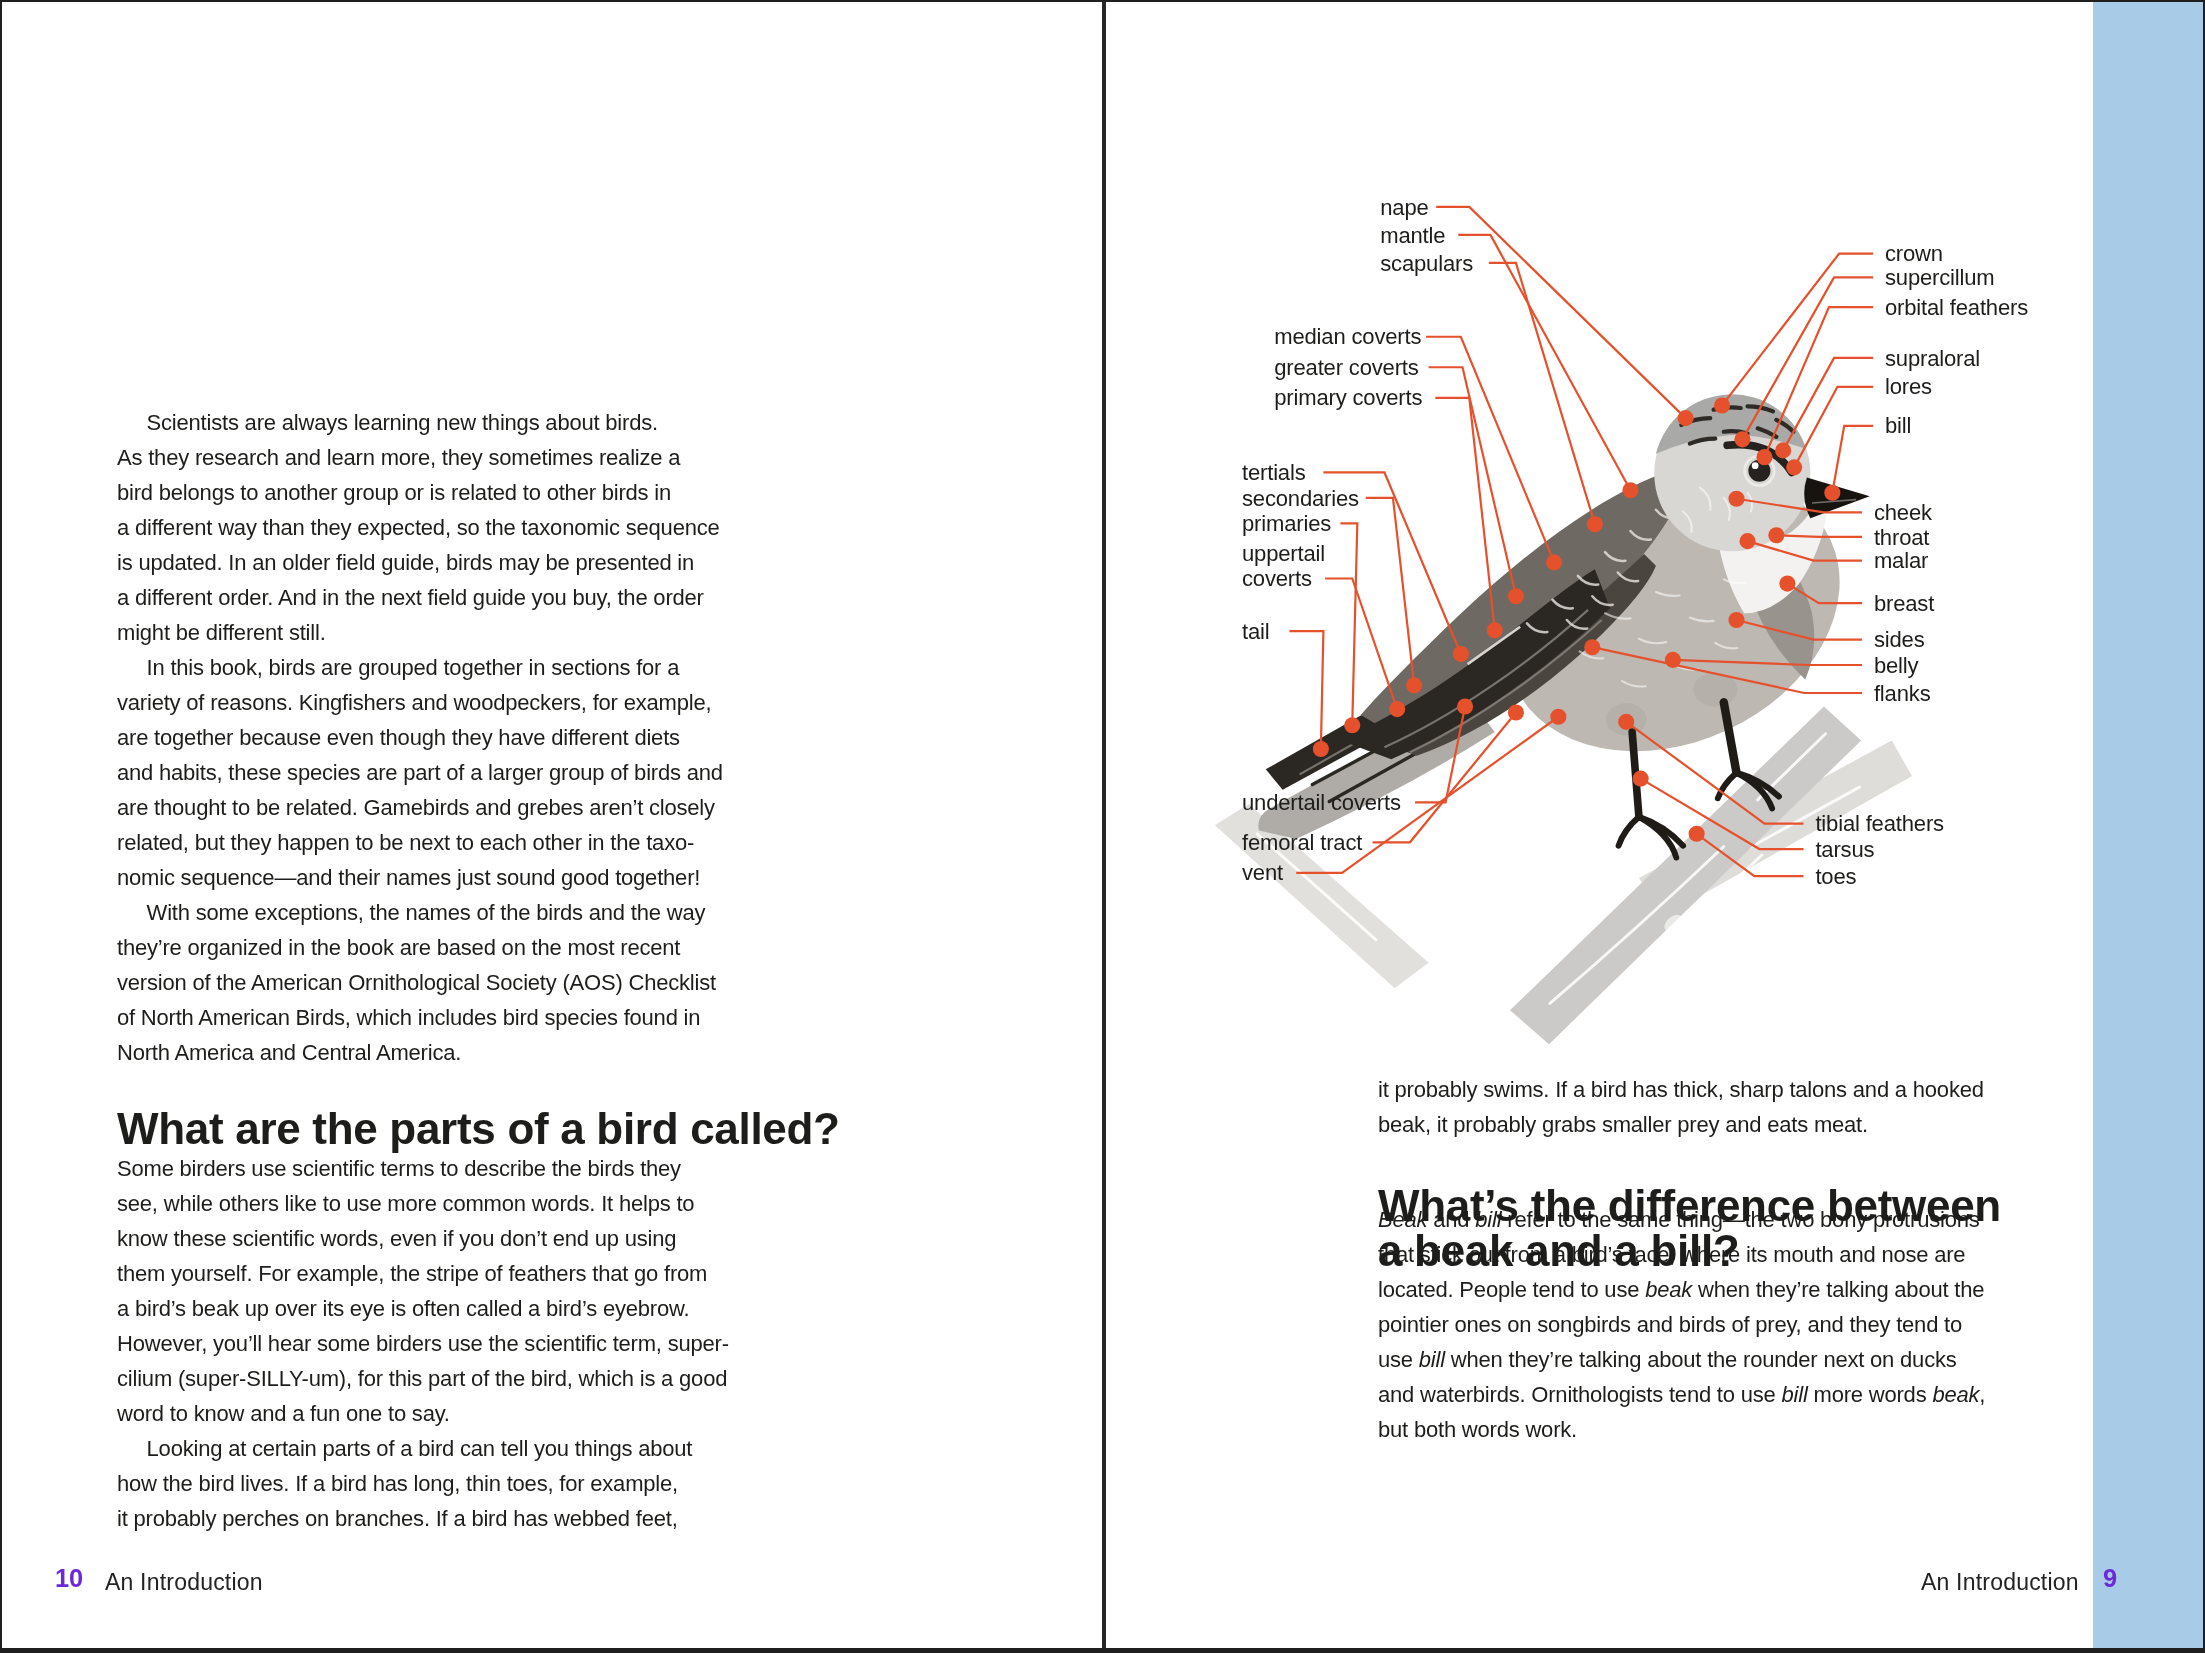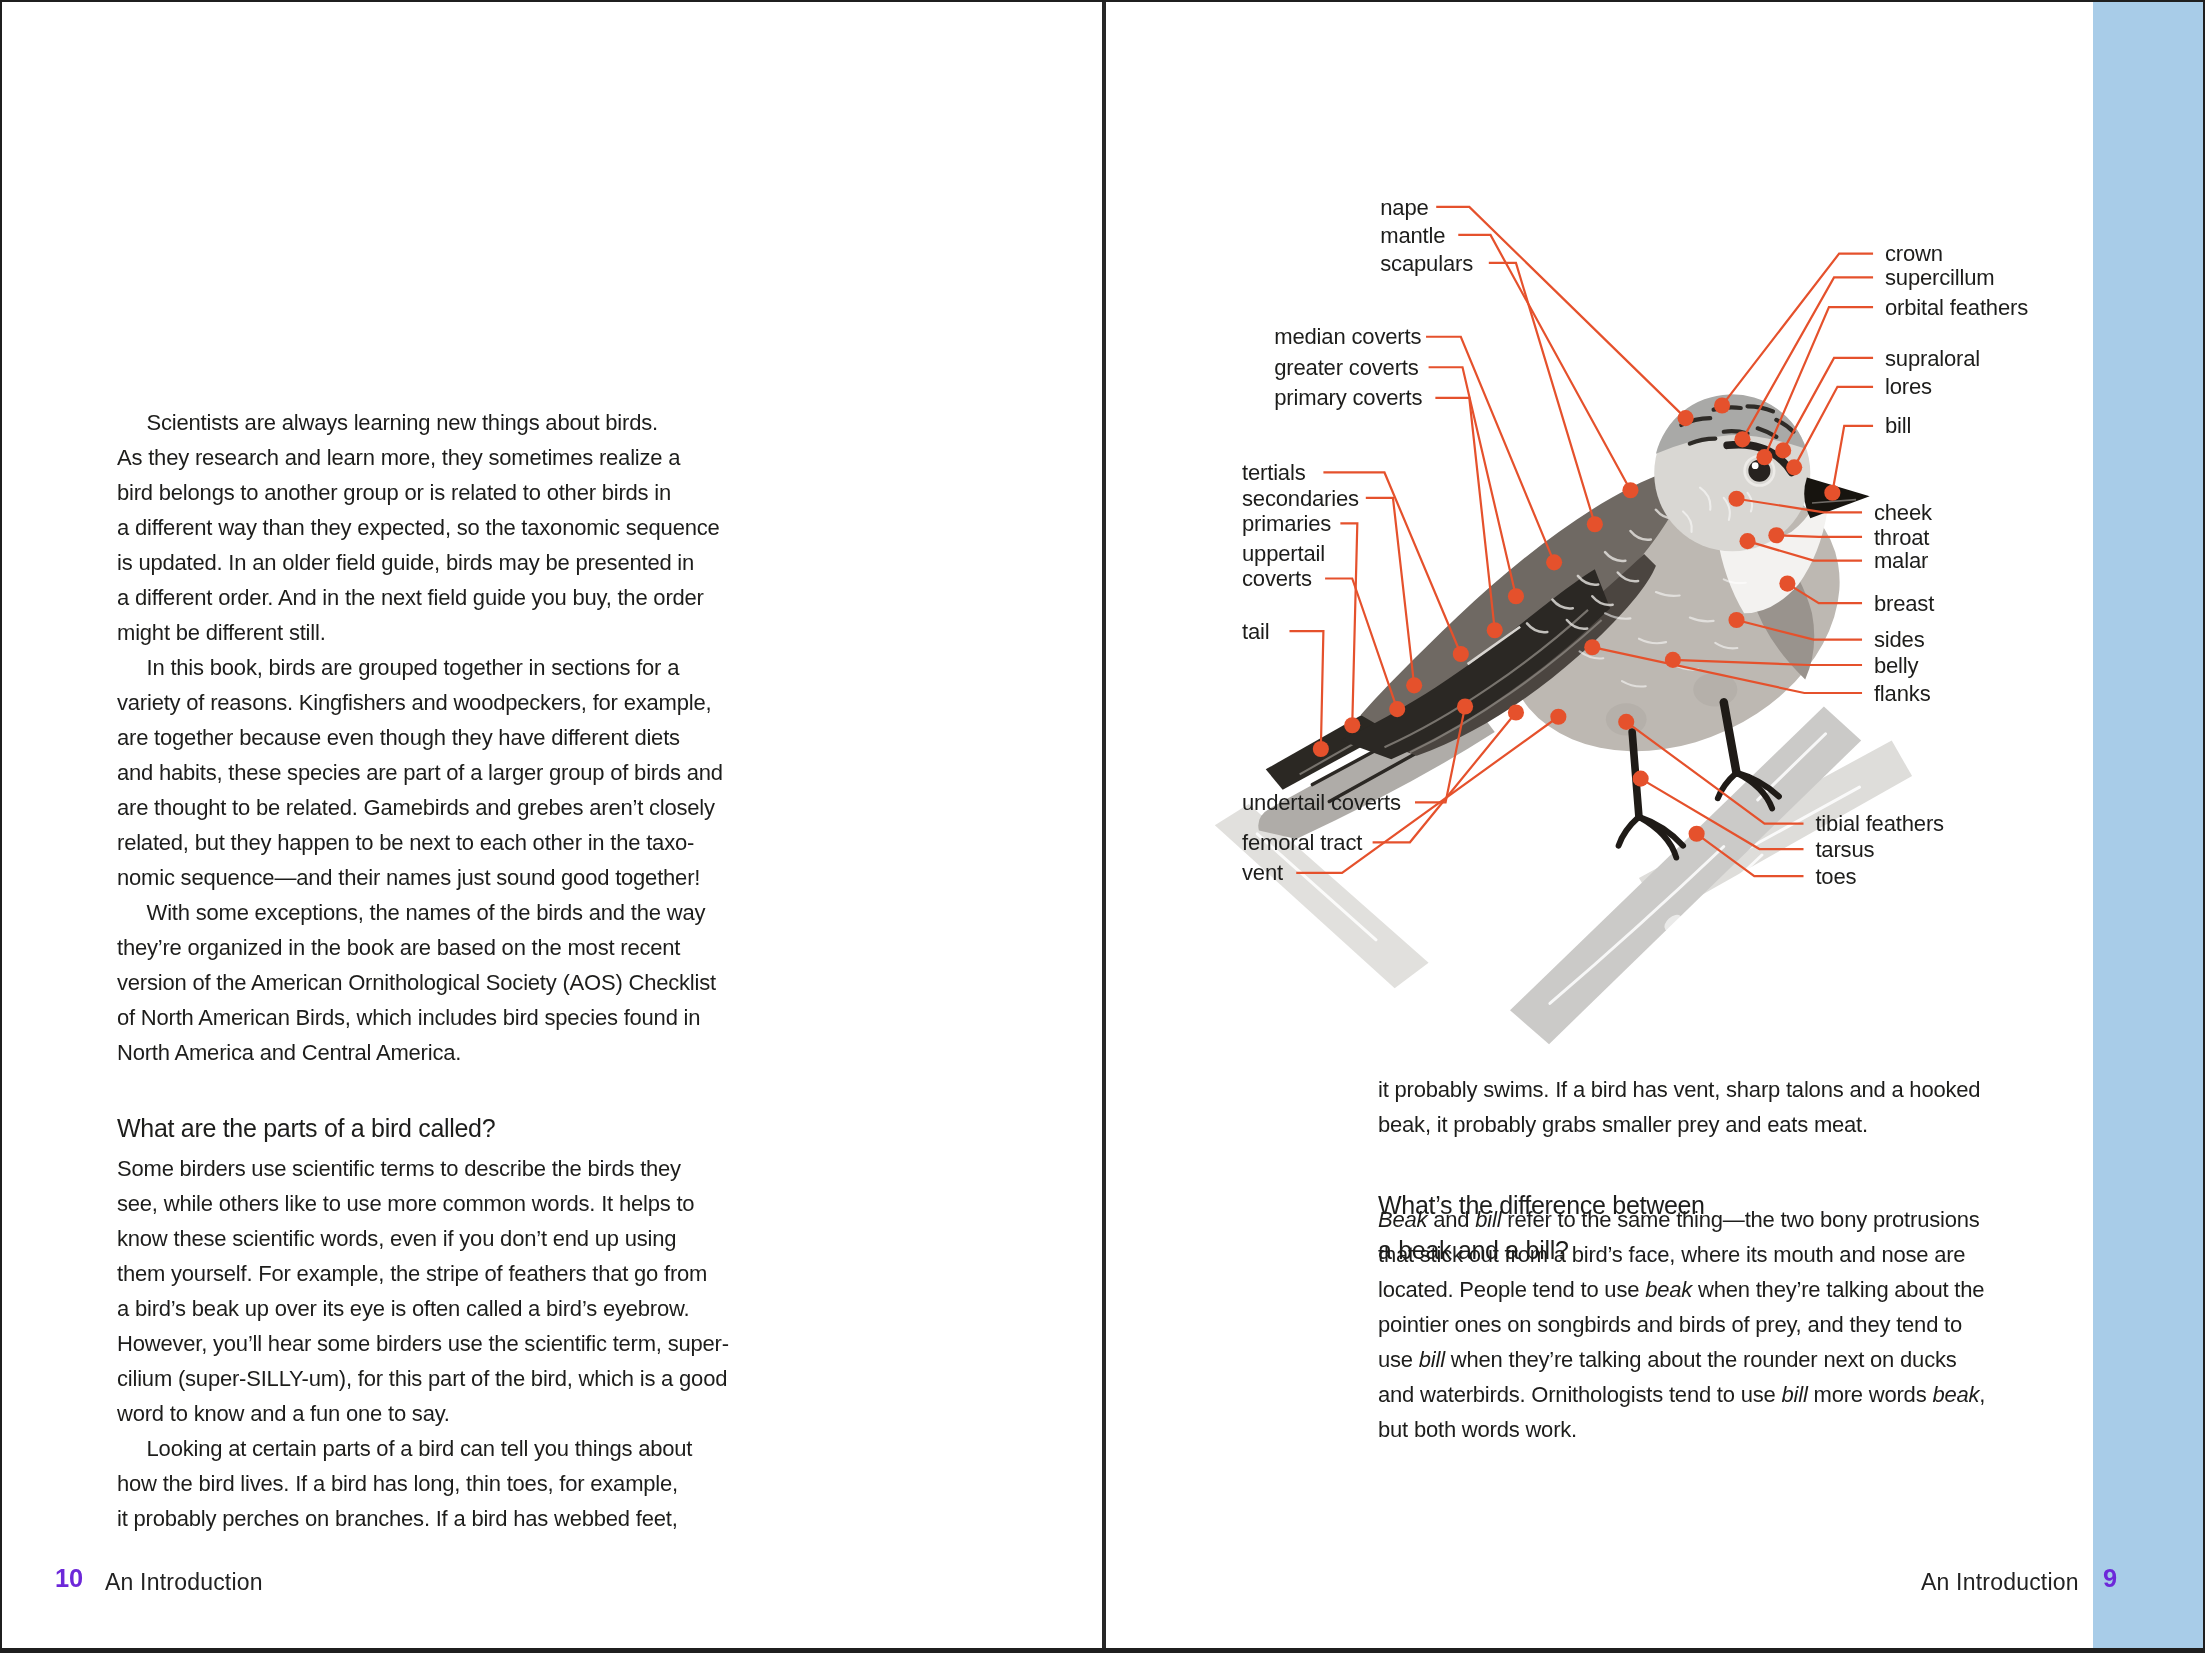--- a/index.html
+++ b/index.html
@@ -15,21 +15,21 @@
     overflow:hidden;
   }
   .stripe{position:absolute;left:2091px;top:0;width:112px;height:100%;background:var(--stripe);}
   .gutter{position:absolute;left:1100px;top:0;width:4.2px;height:100%;background:#272727;}
   .body-text{
     position:absolute;white-space:pre-wrap;
     font-size:22px;line-height:35px;letter-spacing:-0.2px;color:var(--ink);
   }
   .body-text .it{font-style:italic;}
   .heading{
-    position:absolute;margin:0;font-size:25px;font-weight:400;letter-spacing:-0.3px;
+    position:absolute;margin:0;font-size:44px;font-weight:700;letter-spacing:-0.3px;
     line-height:45px;color:var(--ink);white-space:pre-wrap;
   }
   .pagenum{position:absolute;font-size:25.4px;font-weight:bold;color:#6d28d9;}
   .runhead{position:absolute;font-size:23px;color:#222;letter-spacing:0.2px;}
   #diagram{position:absolute;left:1128px;top:153px;}
   #diagram text.lbl{font-family:"Liberation Sans",sans-serif;font-size:26px;fill:var(--ink);letter-spacing:-0.2px;}
   .ldr{fill:none;stroke:var(--accent);stroke-width:2.6px;}
   .dot{fill:var(--accent);}
   .grain{fill:none;stroke:#ffffff;stroke-width:3.5px;opacity:0.85;stroke-linecap:round;}
   .streak{fill:none;stroke:#ffffff;stroke-width:2.5px;opacity:0.55;stroke-linecap:round;}
@@ -346,21 +346,21 @@
         <text class="lbl" x="877" y="537">breast</text>
         <text class="lbl" x="877" y="580">sides</text>
         <text class="lbl" x="877" y="610">belly</text>
         <text class="lbl" x="877" y="643">flanks</text>
         <text class="lbl" x="808" y="797">tibial feathers</text>
         <text class="lbl" x="808" y="827">tarsus</text>
         <text class="lbl" x="808" y="859">toes</text>
       </g>
     </svg>
 
-    <div class="body-text" style="left:1376px;top:1070px;width:729px;">it probably swims. If a bird has vent, sharp talons and a hooked
+    <div class="body-text" style="left:1376px;top:1070px;width:729px;">it probably swims. If a bird has thick, sharp talons and a hooked
 beak, it probably grabs smaller prey and eats meat.</div>
 
     <h2 class="heading" style="left:1376px;top:1181px;width:729px;">What’s the difference between
 a beak and a bill?</h2>
 
     <div class="body-text" style="left:1376px;top:1200px;width:729px;"><span class="it">Beak</span><span> and </span><span class="it">bill</span><span> refer to the same thing—the two bony protrusions
 that stick out from a bird’s face, where its mouth and nose are
 located. People tend to use </span><span class="it">beak</span><span> when they’re talking about the
 pointier ones on songbirds and birds of prey, and they tend to
 use </span><span class="it">bill</span><span> when they’re talking about the rounder next on ducks

